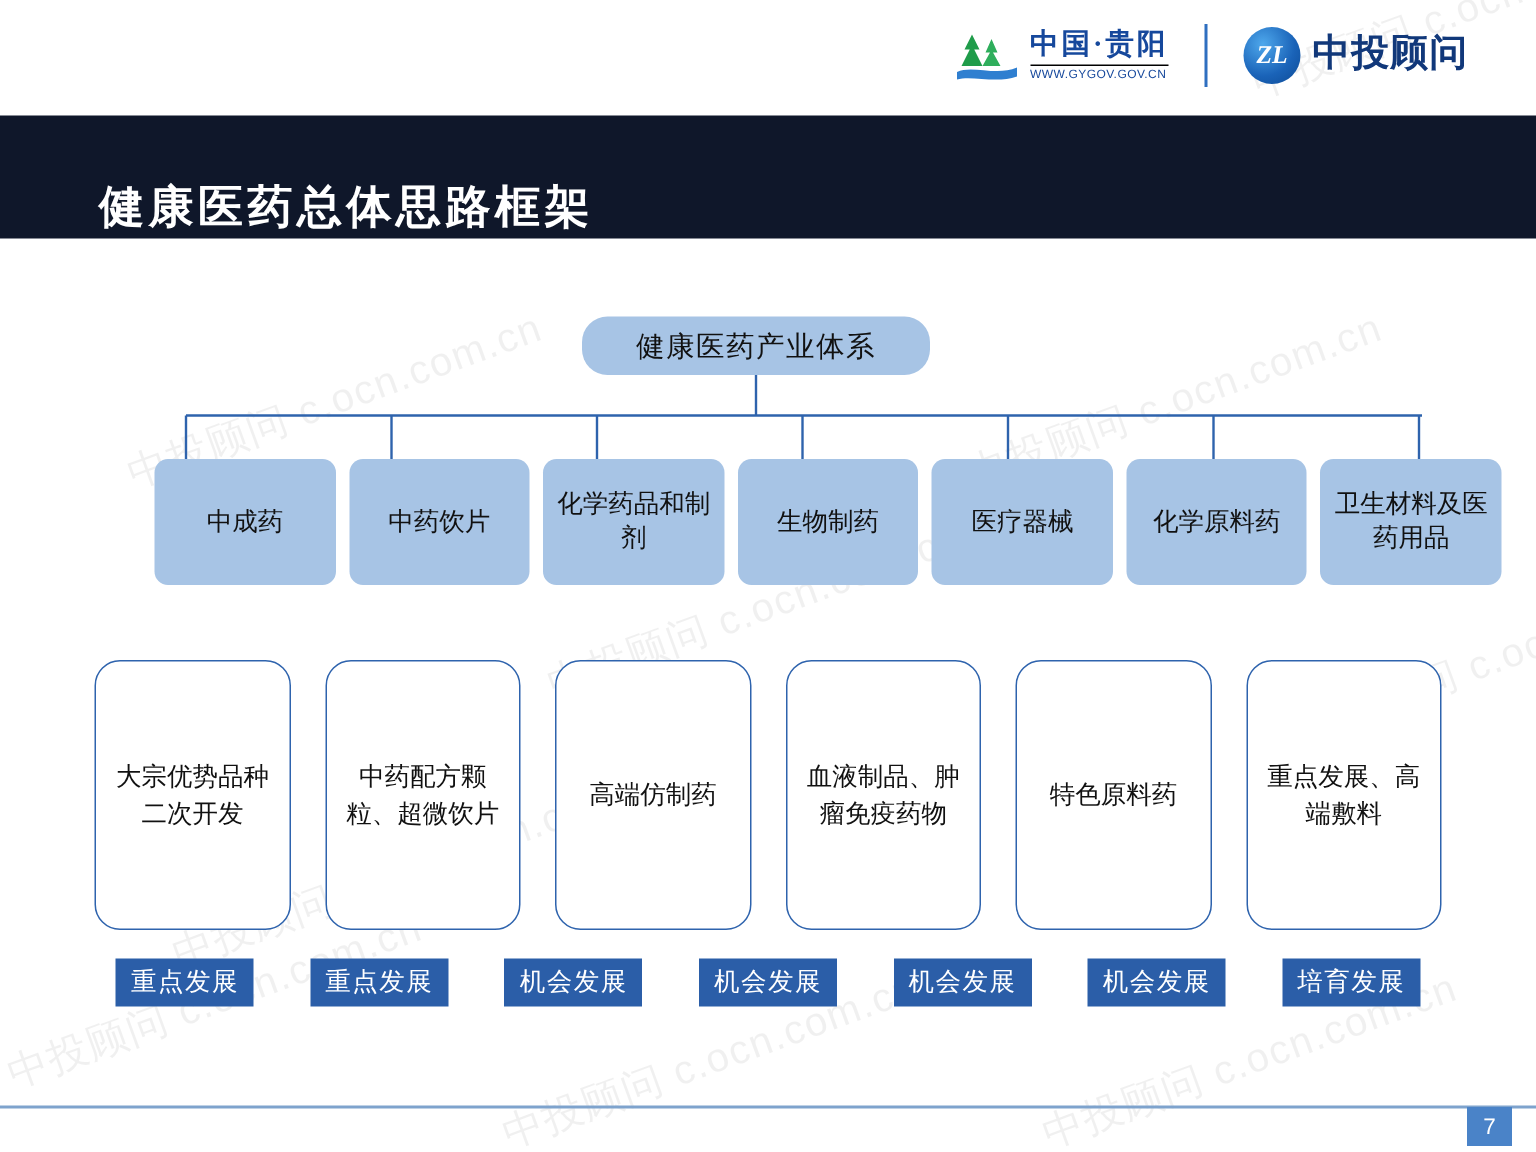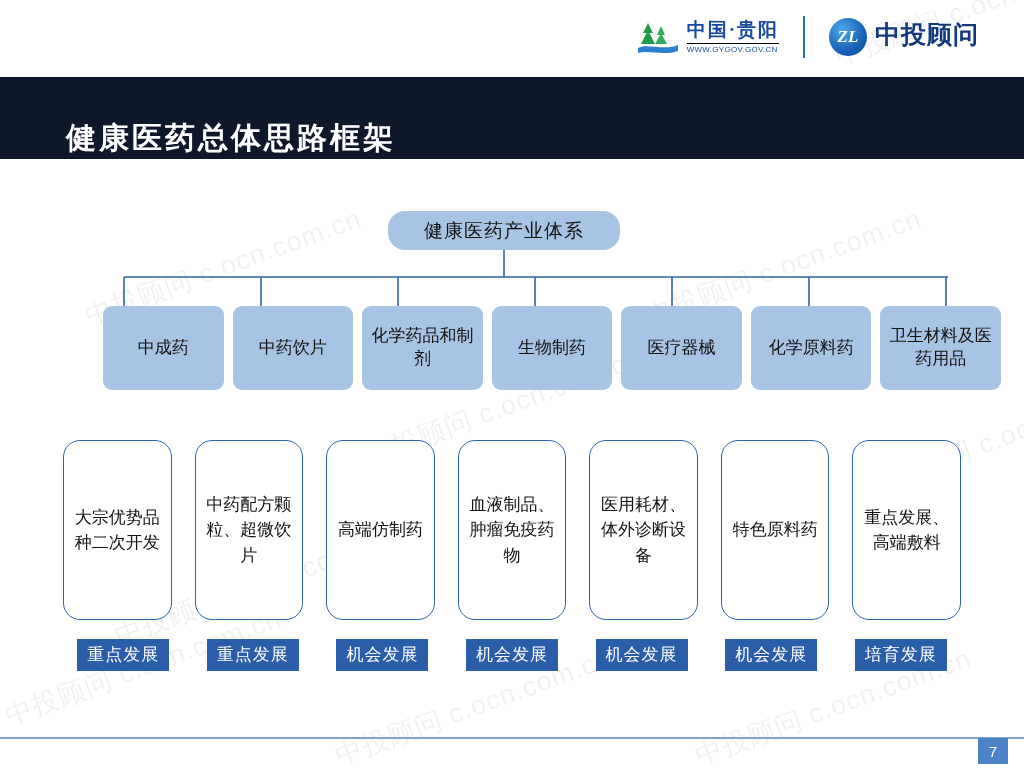--- a/index.html
+++ b/index.html
@@ -356,21 +356,20 @@
       <div class="cat-node">医疗器械</div>
       <div class="cat-node">化学原料药</div>
       <div class="cat-node">卫生材料及医药用品</div>
     </div>
 
     <div class="detail-row">
       <div class="detail-node">大宗优势品种二次开发</div>
       <div class="detail-node">中药配方颗粒、超微饮片</div>
       <div class="detail-node">高端仿制药</div>
       <div class="detail-node">血液制品、肿瘤免疫药物</div>
-      <div class="detail-node">医用耗材、体外诊断设备</div>
       <div class="detail-node">特色原料药</div>
       <div class="detail-node">重点发展、高端敷料</div>
     </div>
 
     <div class="tag-row">
       <div class="tag-cell">
           <span class="tag">重点发展</span>
         </div>
       <div class="tag-cell">
           <span class="tag">重点发展</span>

